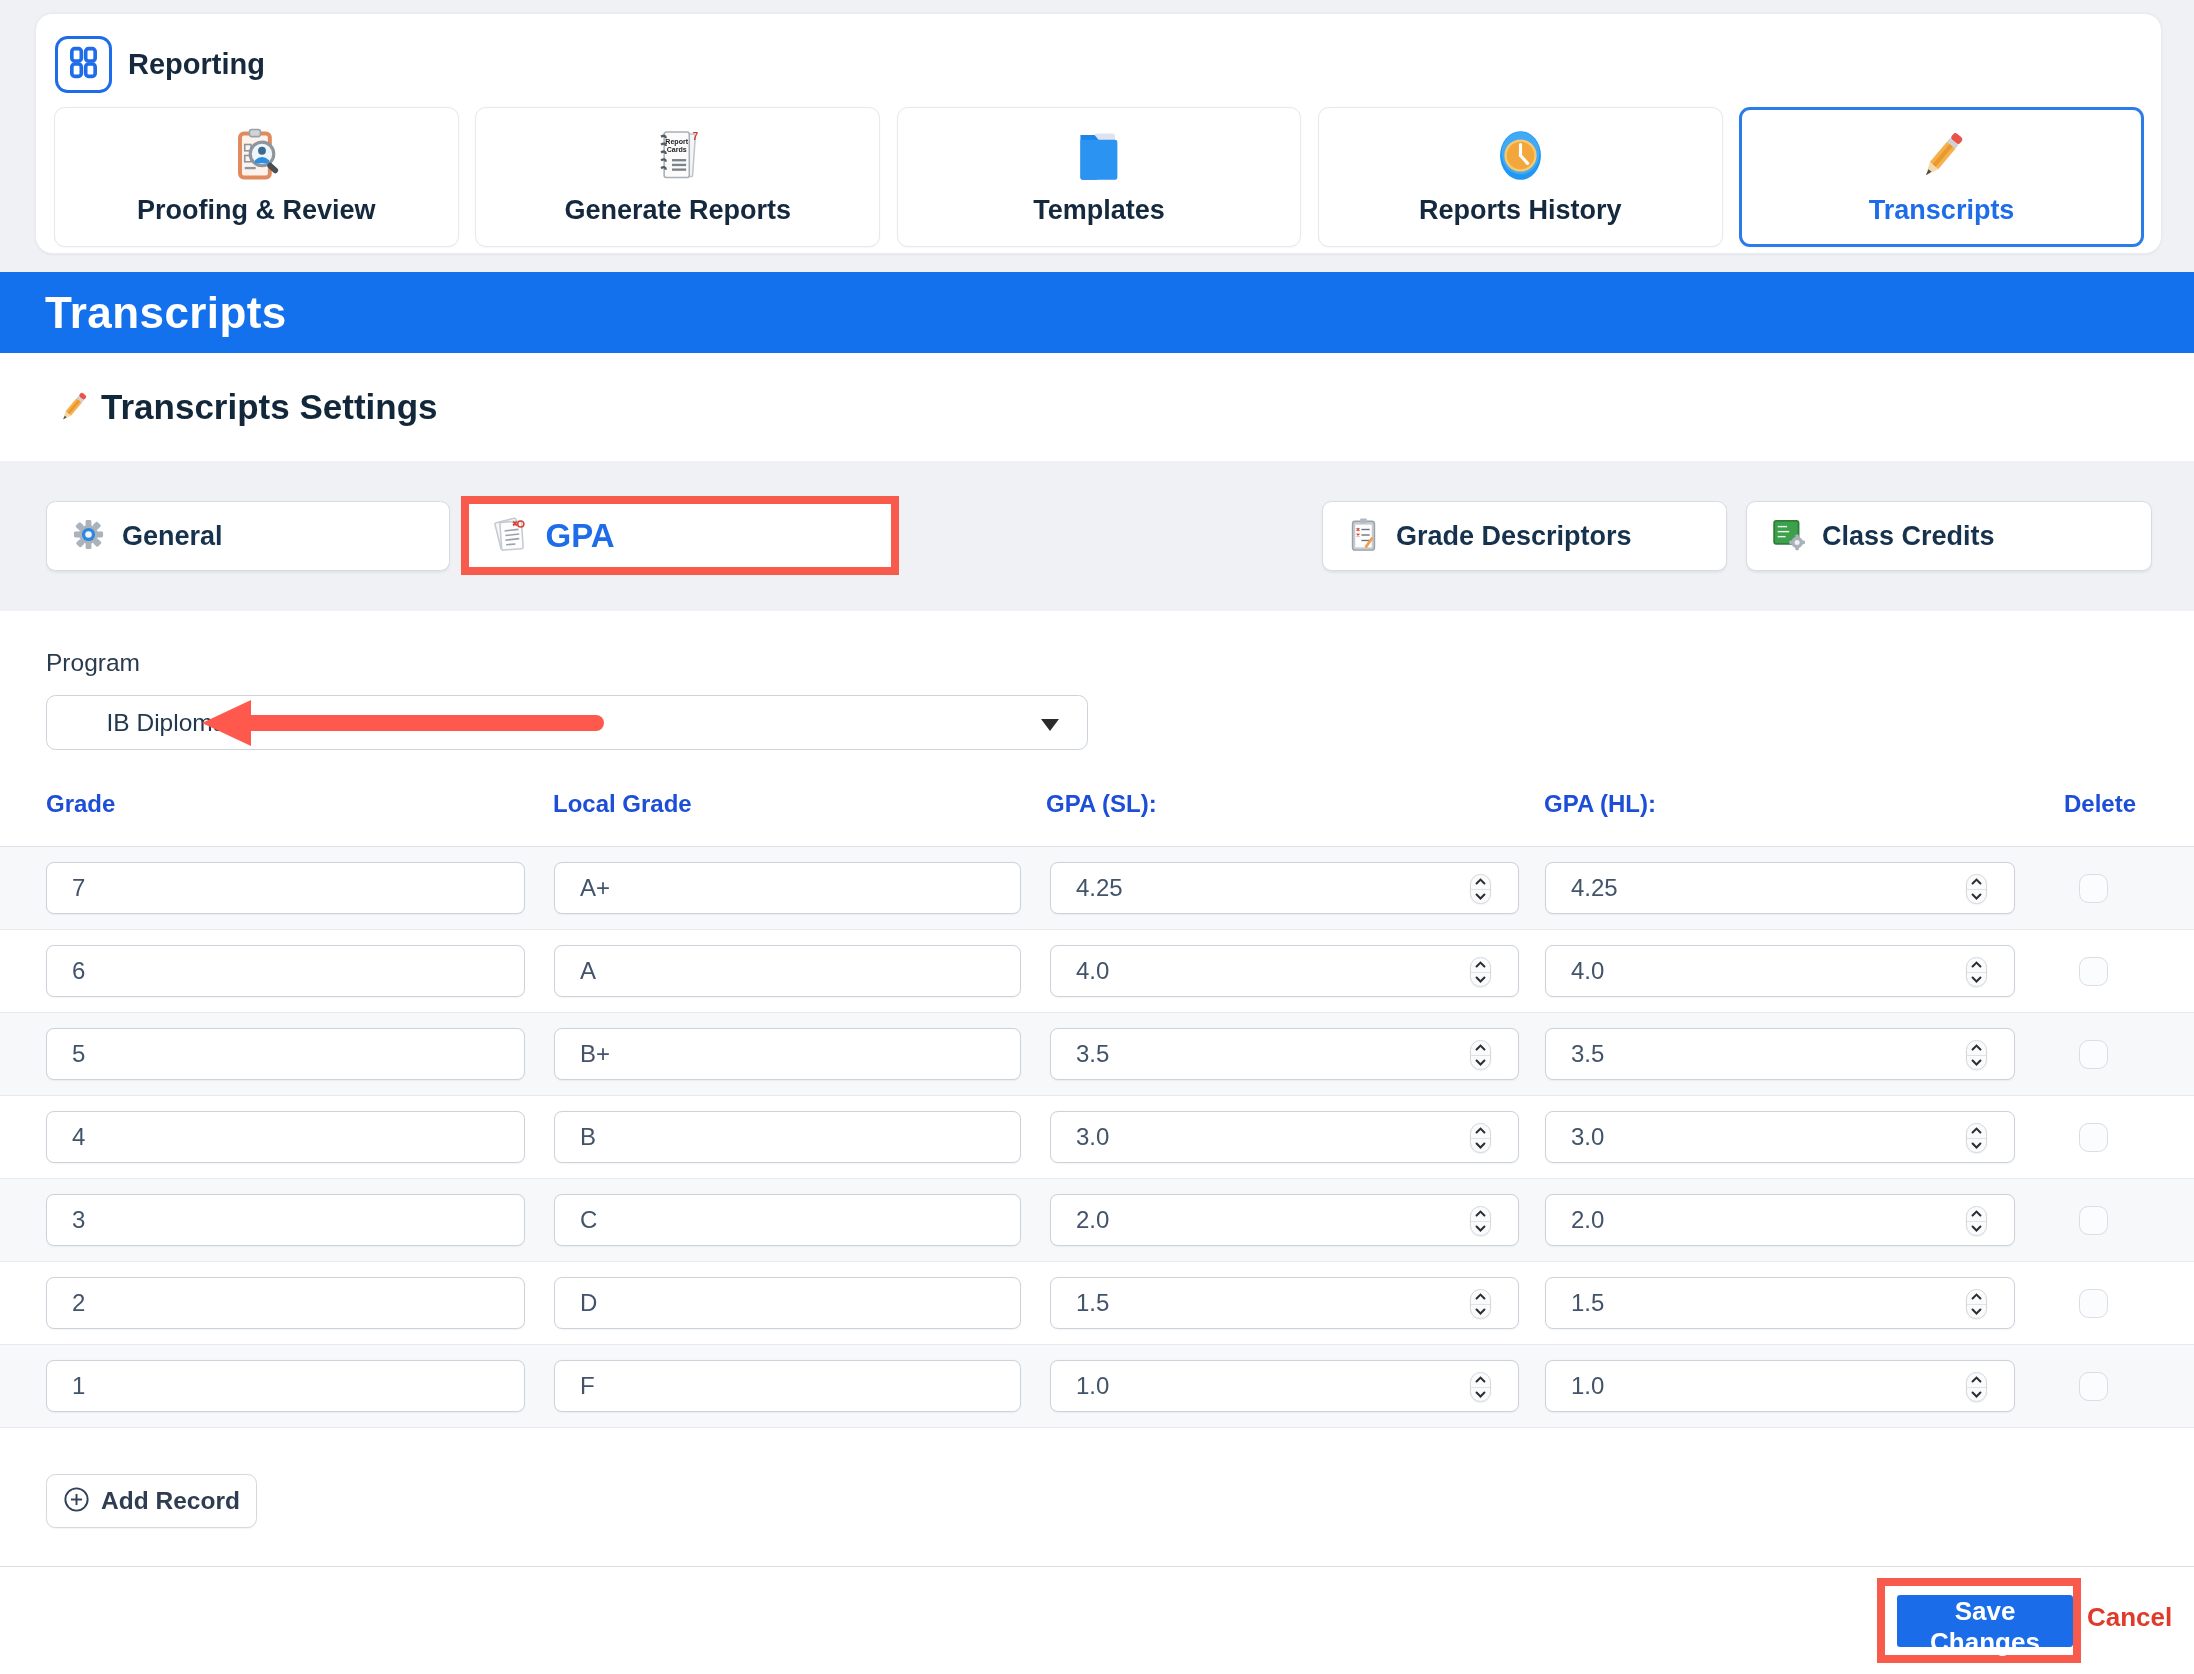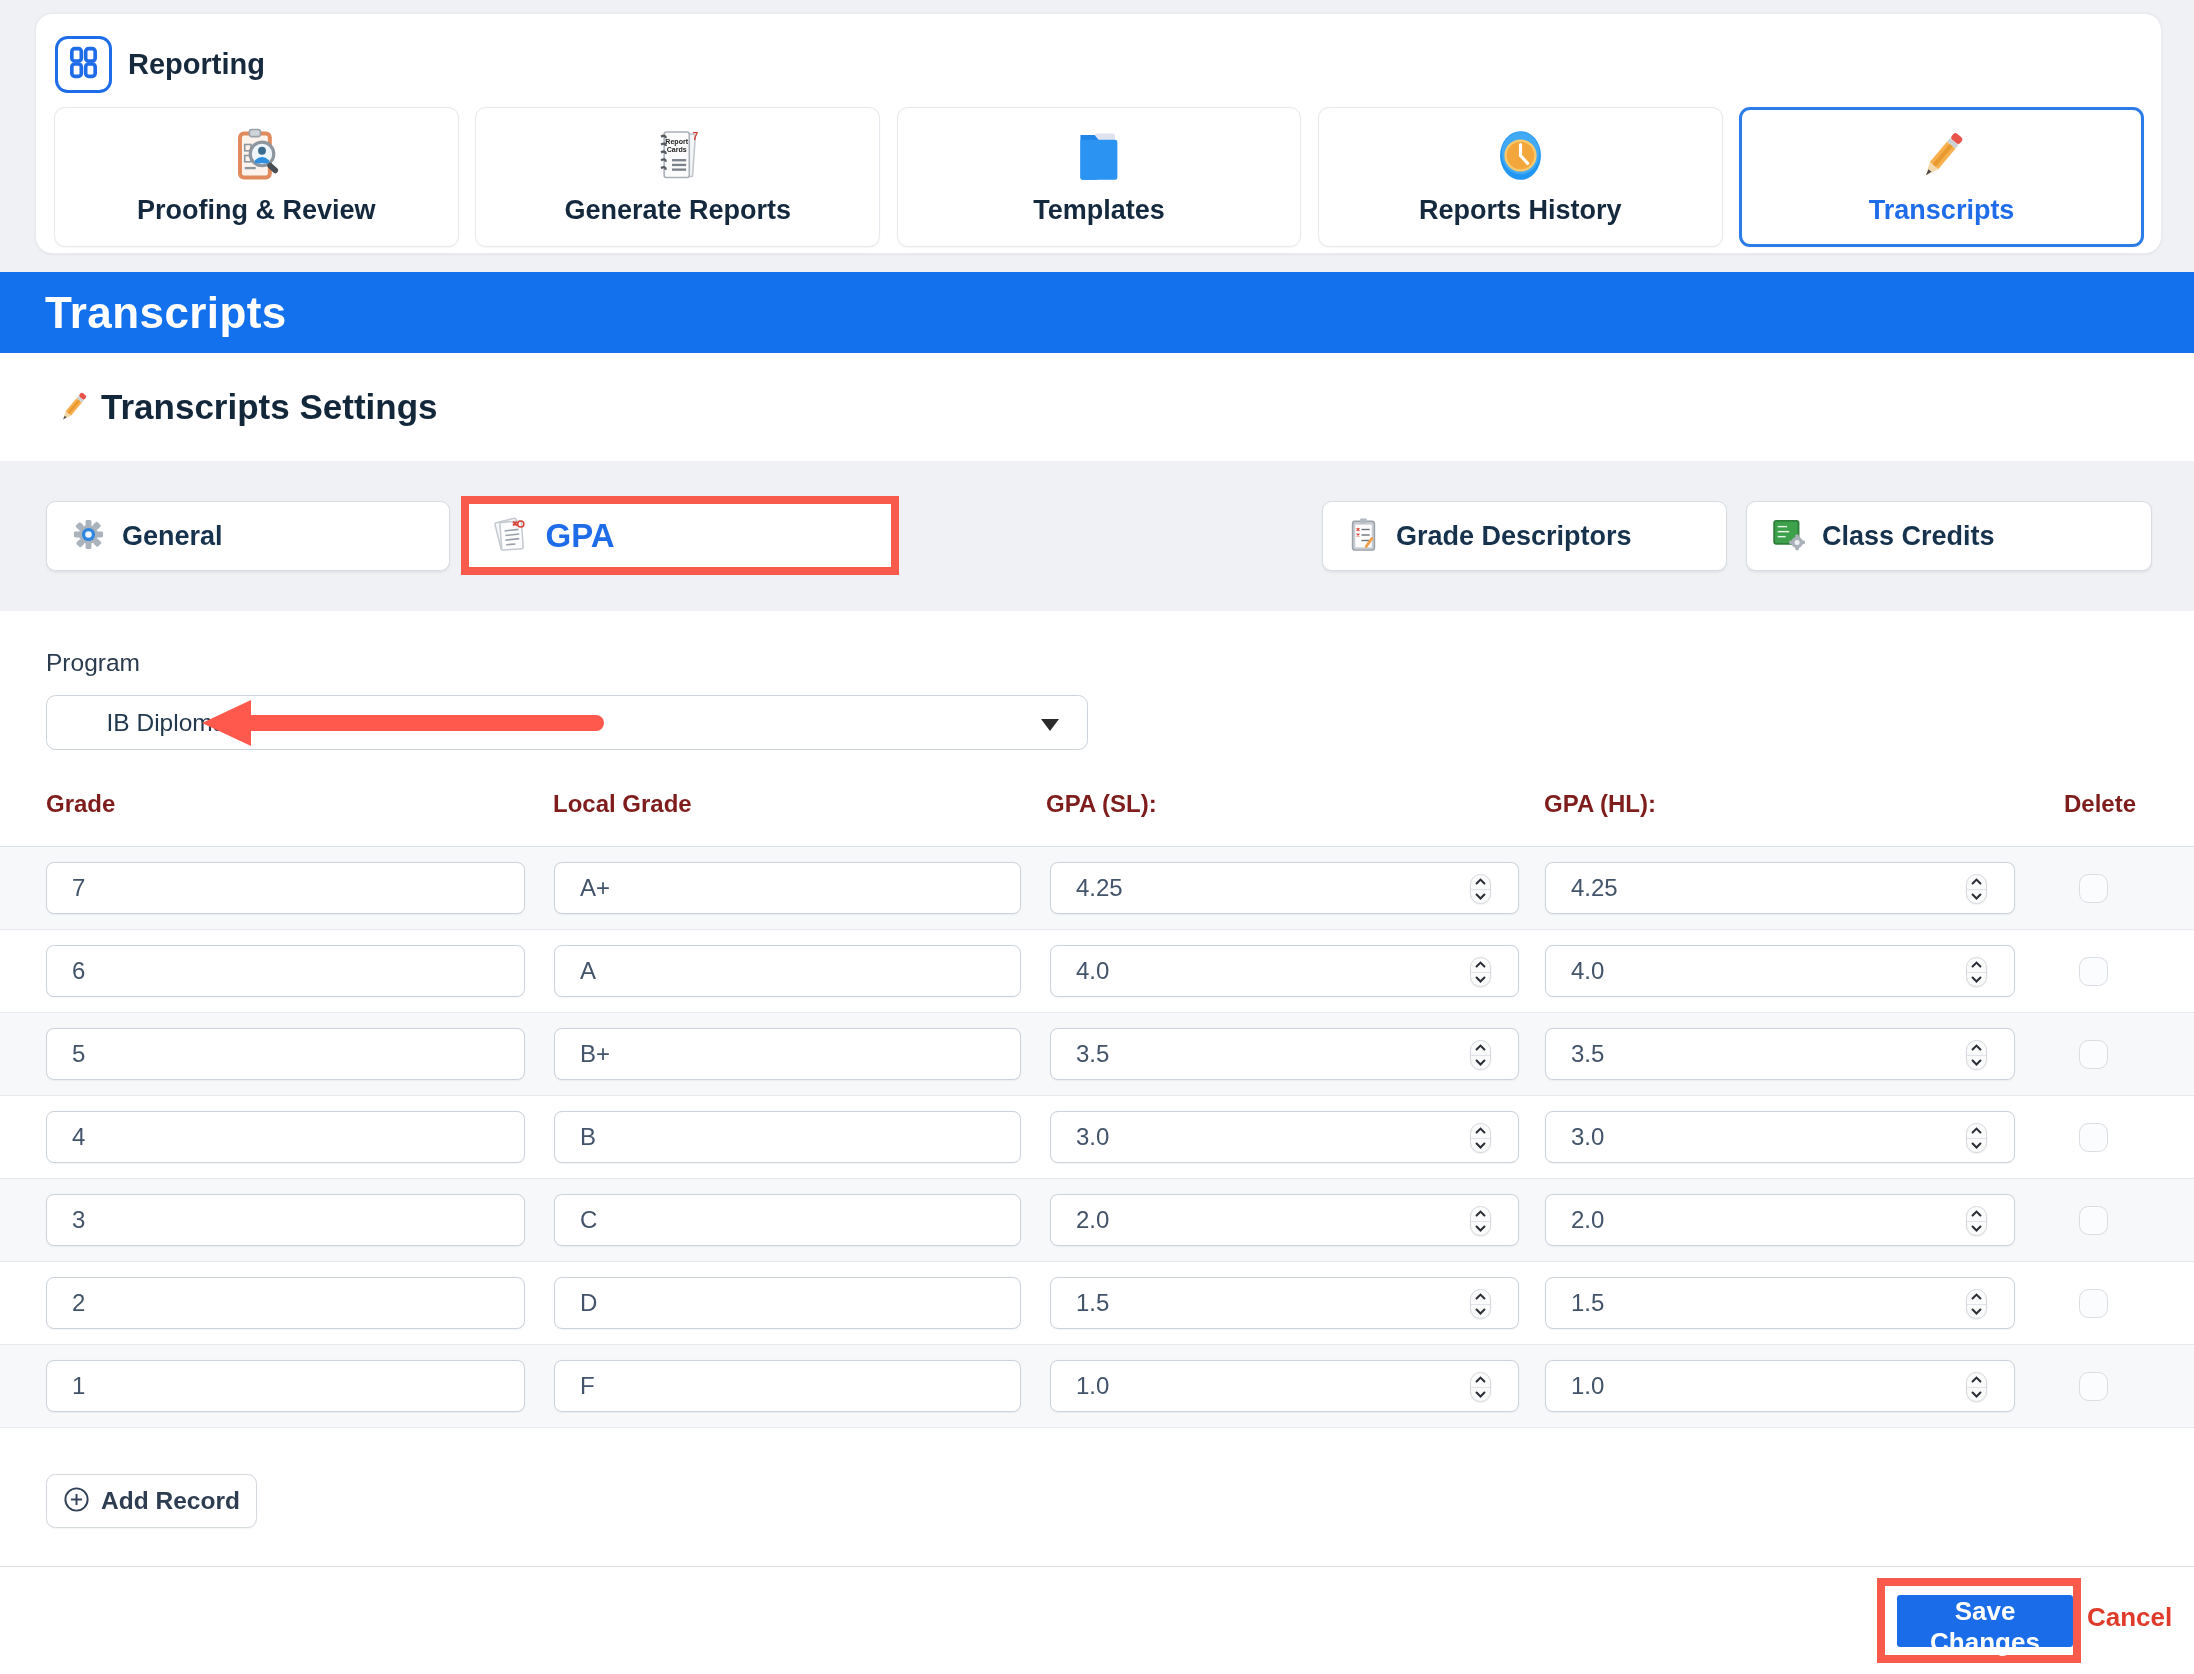--- a/index.html
+++ b/index.html
@@ -54,21 +54,21 @@
     border-radius:9.5px;box-sizing:border-box;background:#fff;display:flex;align-items:center;cursor:pointer;padding-left:31px;}
   .select-value{margin-left:28.5px;font-size:24.5px;color:#22384e;}
   .select-caret{position:absolute;right:28.5px;top:23px;width:0;height:0;border-left:9.5px solid transparent;
     border-right:9.5px solid transparent;border-top:12px solid #2b2b2b;}
   .arrow-annot{position:absolute;left:202px;top:89px;width:402px;height:46px;pointer-events:none;}
   .arrow-head{position:absolute;left:0;top:0;width:0;height:0;border-top:23px solid transparent;
     border-bottom:23px solid transparent;border-right:49px solid #fe594c;}
   .arrow-tail{position:absolute;left:47px;top:15px;width:355px;height:16px;background:#fe594c;
     border-radius:0 8px 8px 0;}
 
-  .th{position:absolute;top:179px;font-size:24px;font-weight:700;color:#7f1d1d;}
+  .th{position:absolute;top:179px;font-size:24px;font-weight:700;color:#1d4ed8;}
   .th-grade{left:46px;} .th-local{left:553px;} .th-sl{left:1046px;} .th-hl{left:1544px;} .th-del{left:2064px;}
 
   .rows-wrap{position:absolute;left:0;top:235px;width:2194px;border-top:1.6px solid #dde2e8;}
   .grow{position:relative;width:2194px;height:82px;border-bottom:1.6px solid #e6e9ee;background:#fff;}
   .grow.striped{background:#f6f8fa;}
   .inp{position:absolute;top:15px;height:52px;box-sizing:border-box;border:1.6px solid #ccd3db;border-radius:8px;
     background:#fff;font-family:"Liberation Sans",sans-serif;font-size:24px;color:#42536a;padding-left:25px;
     box-shadow:0 0.8px 1.6px rgba(20,30,50,.05);outline:none;}
   .inp-grade{left:46px;width:479px;}
   .inp-local{left:554px;width:467px;}

